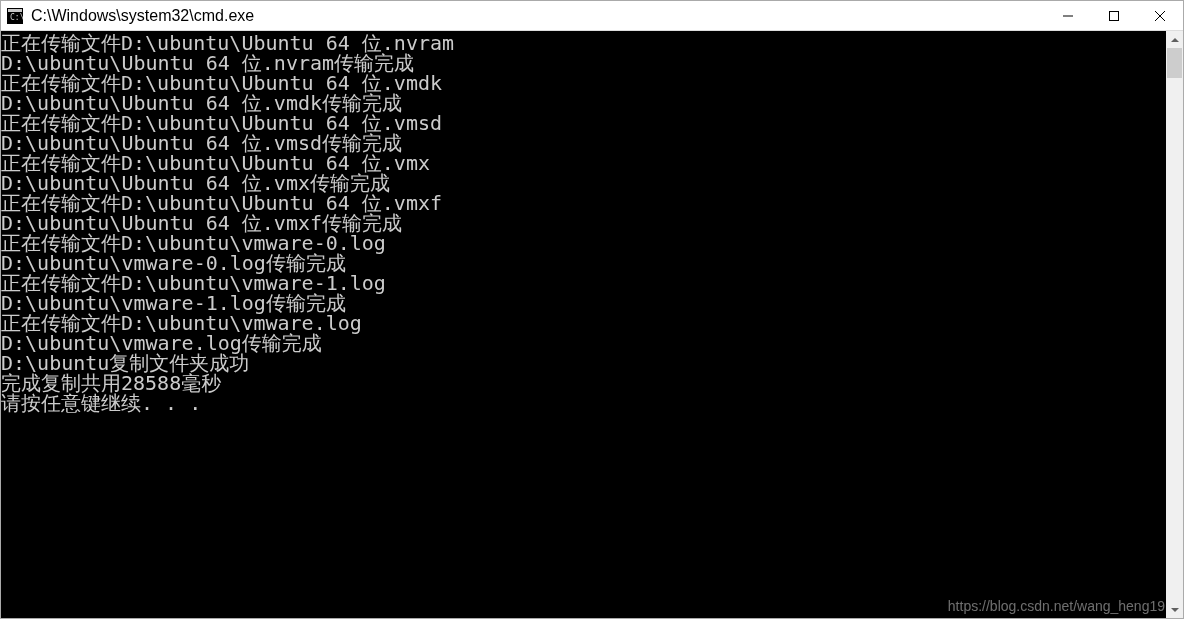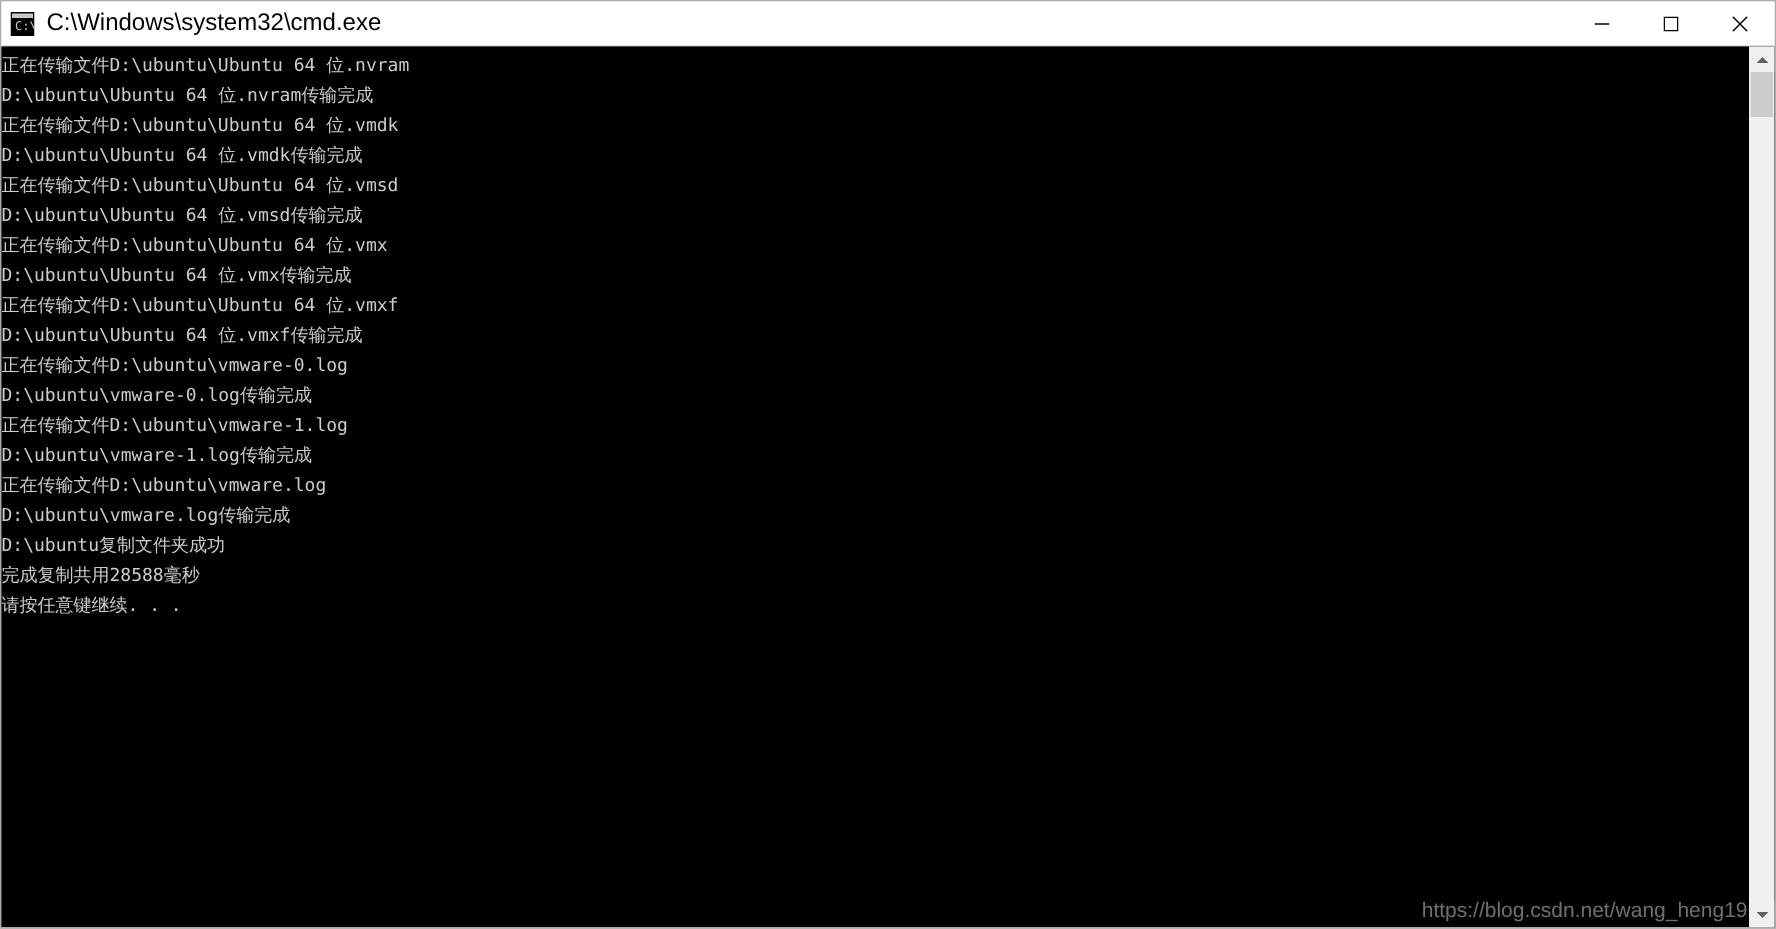--- a/index.html
+++ b/index.html
@@ -70,21 +70,21 @@
       flex-direction: row;
       background: #000000;
       position: relative;
       overflow: hidden;
     }
     .terminal {
       flex: 1;
       background: #000000;
       color: #cccccc;
       font-family: "NSimSun", "SimSun", "Consolas", monospace;
-      font-size: 12px;
+      font-size: 20px;
       line-height: 20px;
       padding: 2px 0 0 0;
       white-space: pre;
       overflow: hidden;
     }
     .terminal-line {
       white-space: pre;
       height: 20px;
     }
     .scrollbar {

